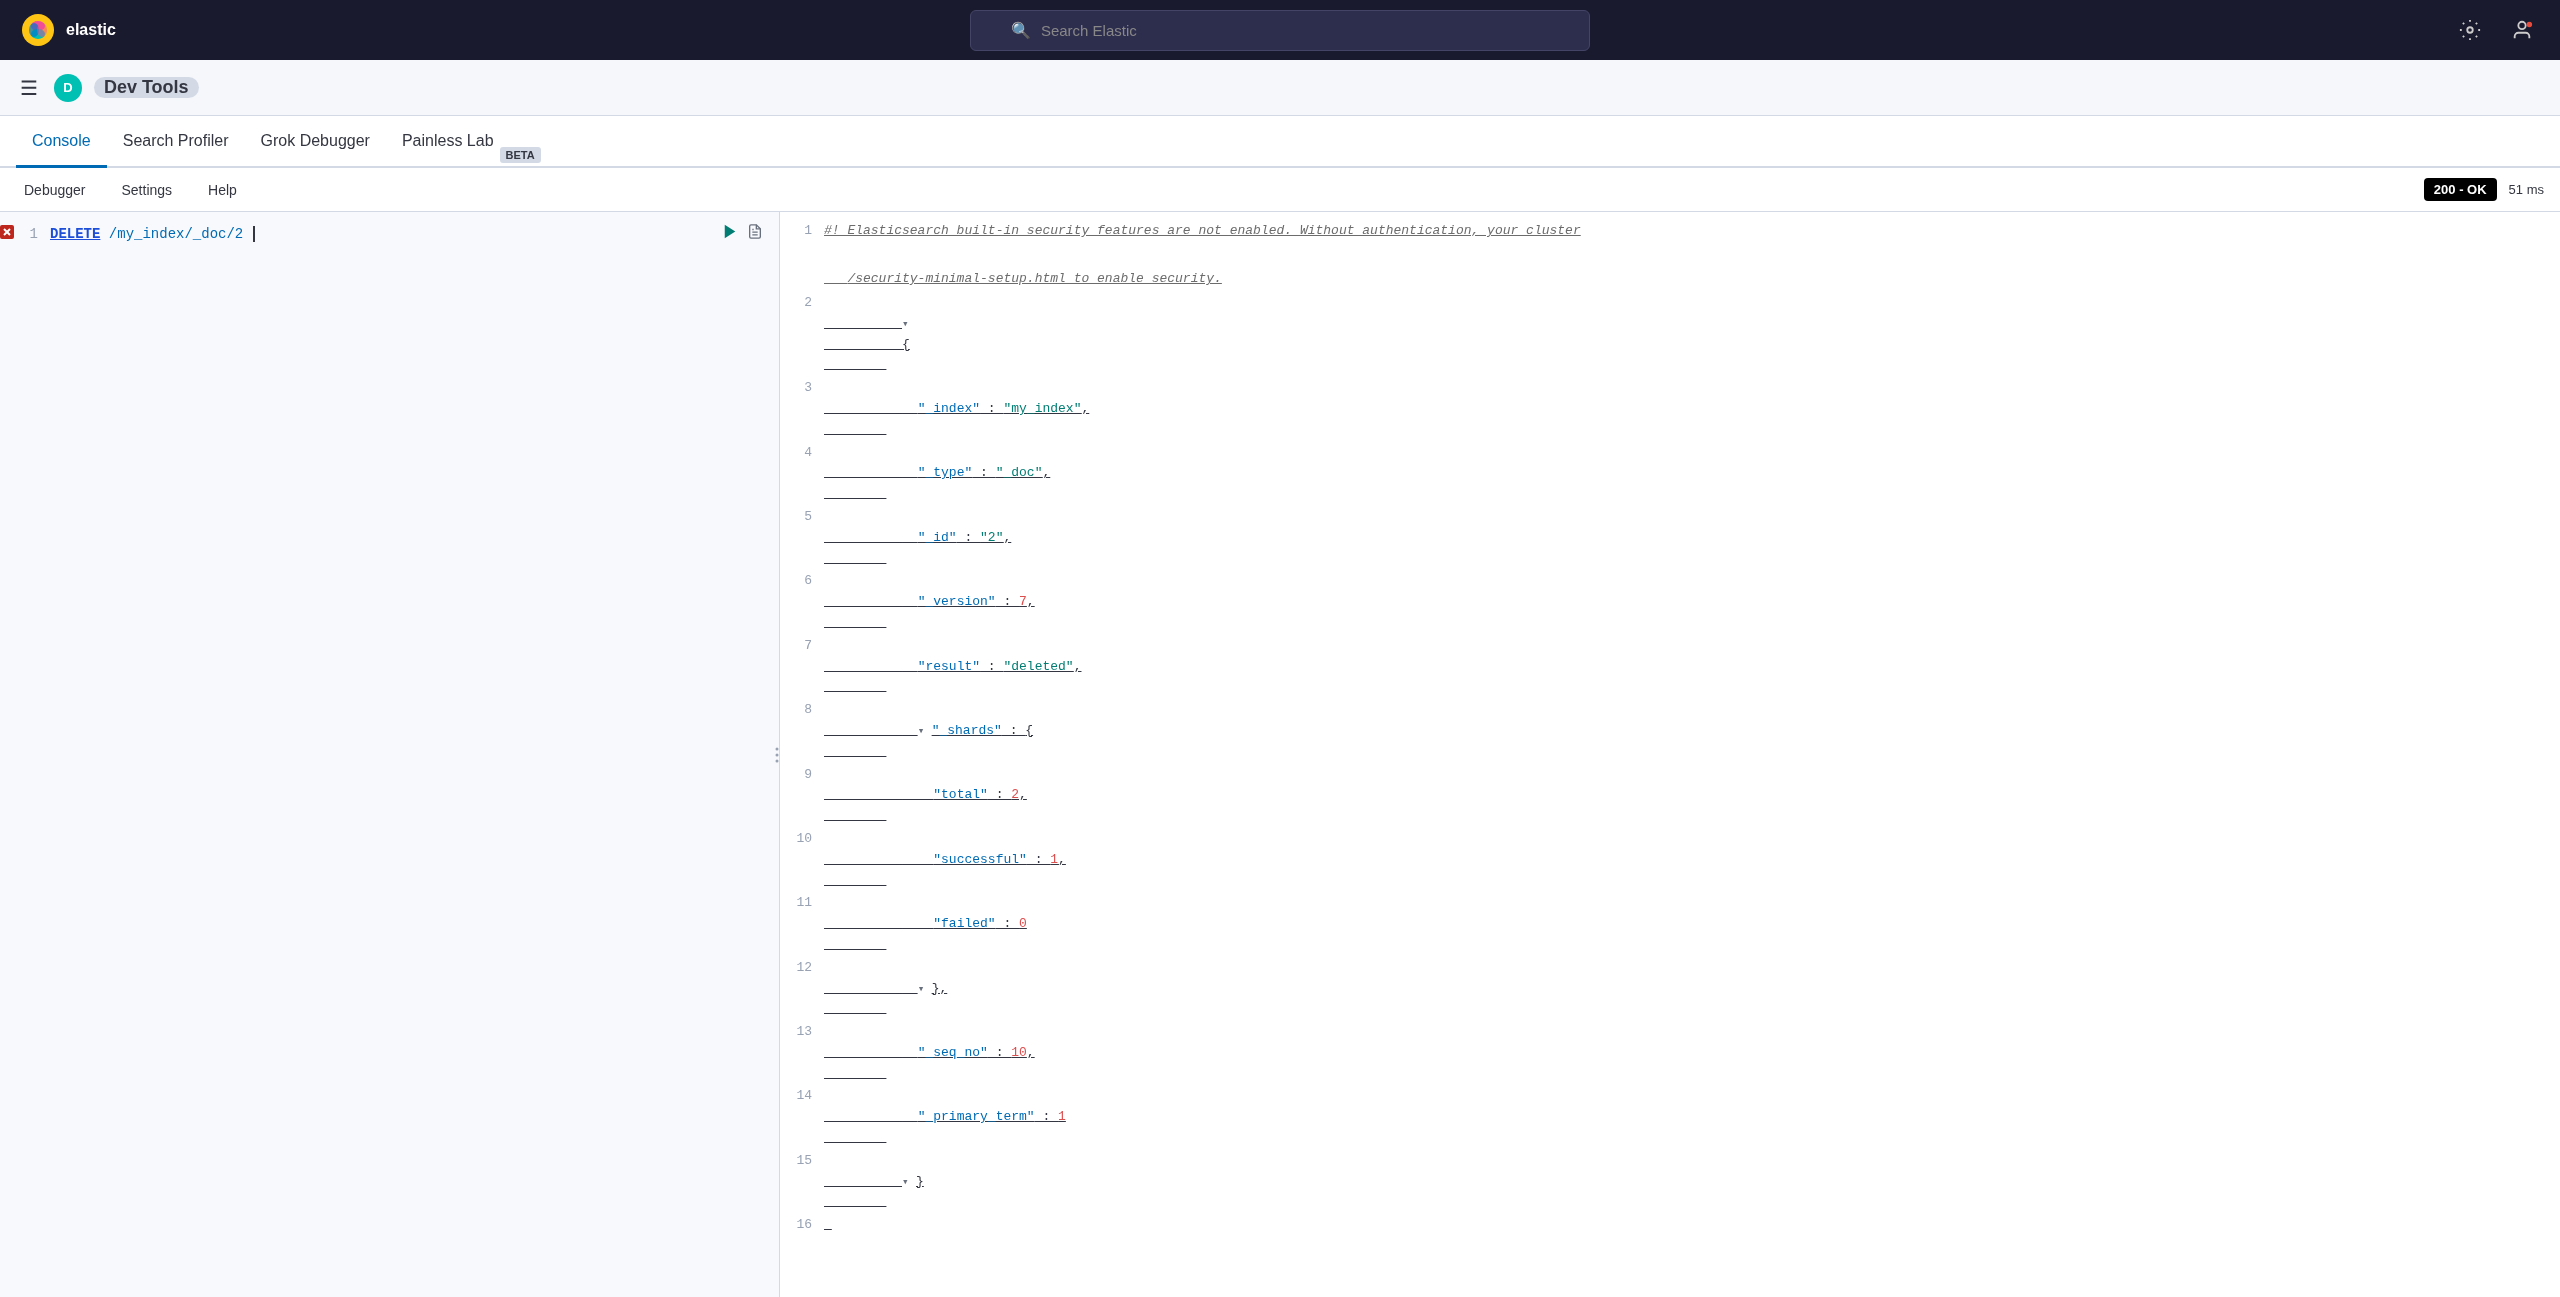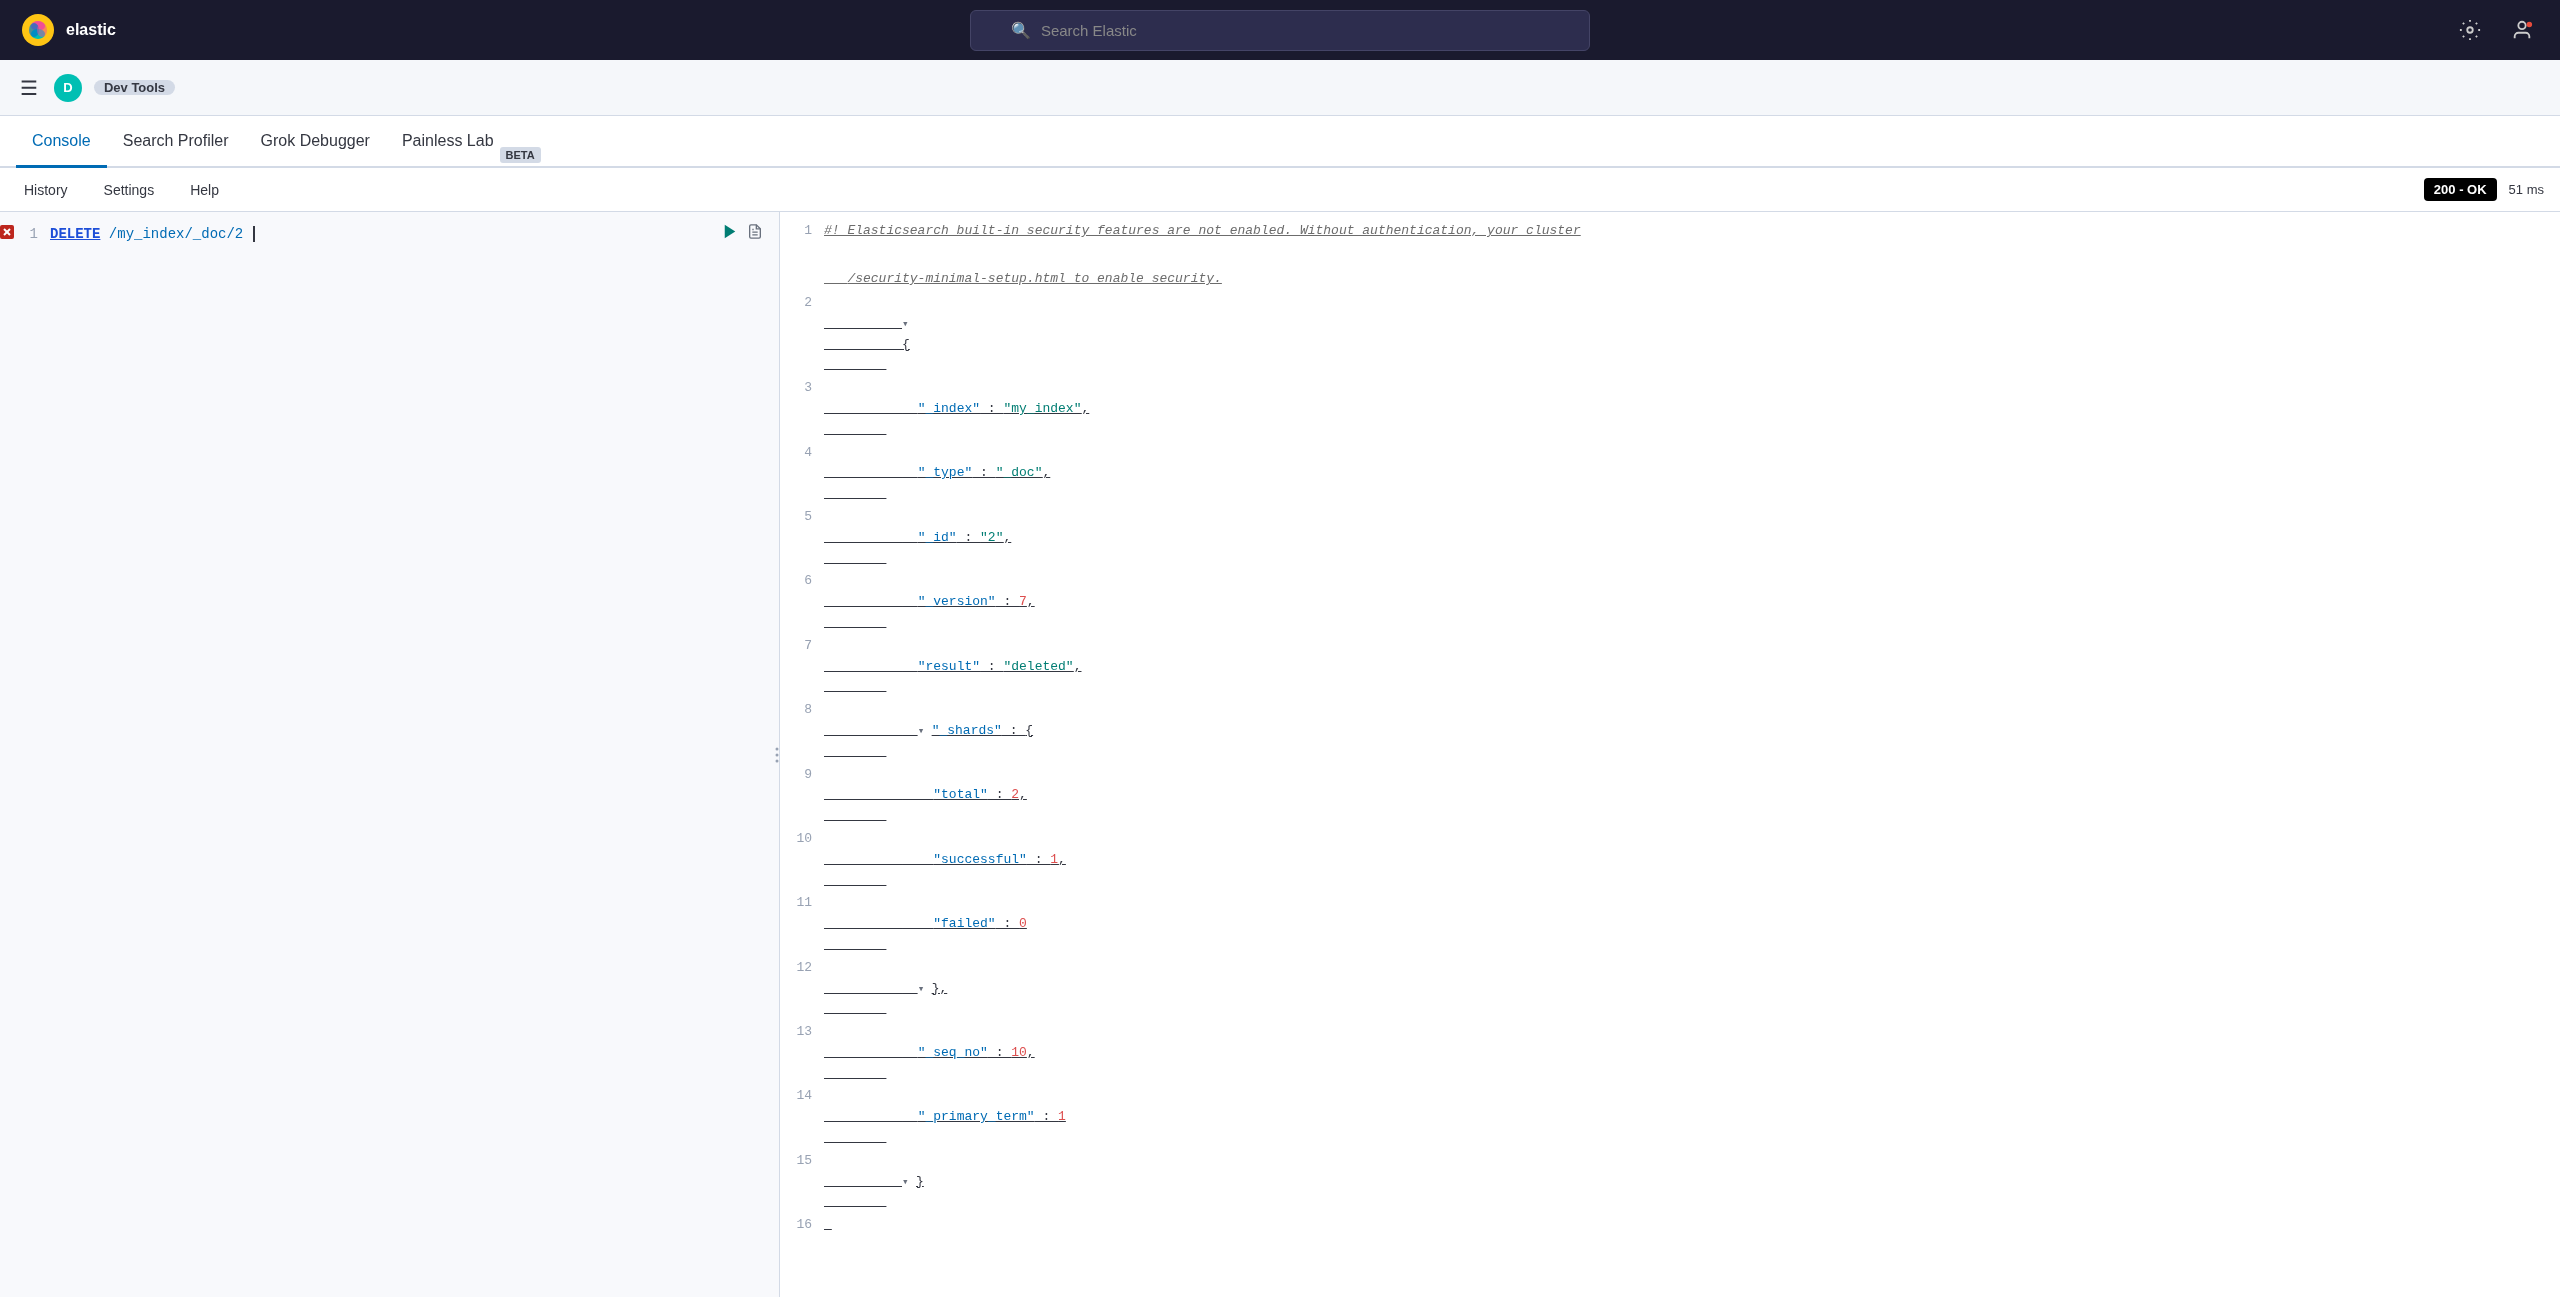--- a/index.html
+++ b/index.html
@@ -88,21 +88,21 @@
       cursor: pointer;
       font-size: 20px;
       color: #343741;
       padding: 4px;
     }
     .dev-tools-badge {
       background: #d3dae6;
       color: #343741;
       border-radius: 12px;
       padding: 0 10px;
-      font-size: 13px;
+      font-size: 18px;
       font-weight: 600;
       cursor: pointer;
     }
     .user-avatar {
       width: 28px;
       height: 28px;
       background: #00bfb3;
       border-radius: 50%;
       display: flex;
       align-items: center;
@@ -373,21 +373,21 @@
   <div class="tab">
     <span>Grok Debugger</span>
   </div>
   <div class="tab">
     <span>Painless Lab</span>
     <span class="beta-badge">BETA</span>
   </div>
 </div>
 
 <div class="sub-toolbar">
-  <button class="toolbar-btn">History</button>
+  <button class="toolbar-btn">Debugger</button>
   <button class="toolbar-btn">Settings</button>
   <button class="toolbar-btn">Help</button>
   <div style="margin-left:auto;display:flex;align-items:center;gap:12px;">
     <span class="status-badge">200 - OK</span>
     <span class="time-badge">51 ms</span>
   </div>
 </div>
 
 <div class="main-content">
 

